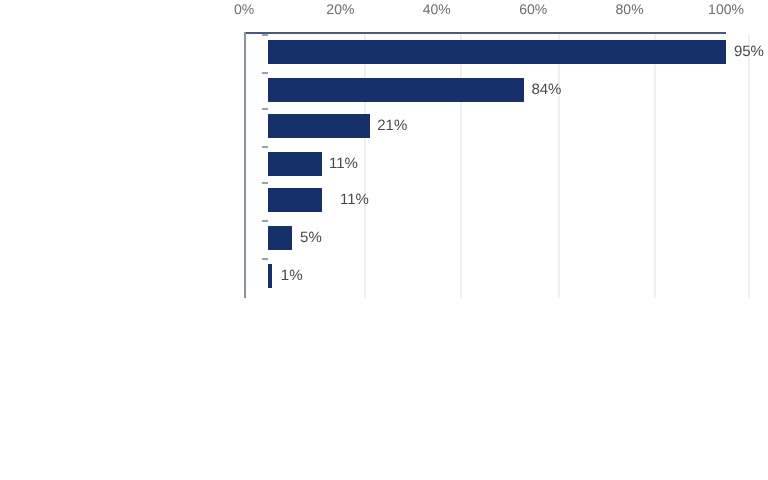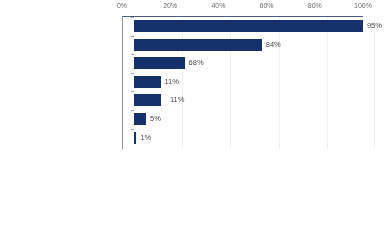--- a/index.html
+++ b/index.html
@@ -134,21 +134,21 @@
       <div class="cat-tick"></div>
 
       <div class="bar" style="width:127.73px;"></div>
       <div class="bar-value" style="left:127.73px;">84%</div>
     </div>
 
     <div class="row" style="top:37.2px;">
       <div class="cat-tick"></div>
 
       <div class="bar" style="width:50.61px;"></div>
-      <div class="bar-value" style="left:50.61px;">68%</div>
+      <div class="bar-value" style="left:50.61px;">21%</div>
     </div>
 
     <div class="row" style="top:55.8px;">
       <div class="cat-tick"></div>
 
       <div class="bar" style="width:26.51px;"></div>
       <div class="bar-value" style="left:26.51px;">11%</div>
     </div>
 
     <div class="row" style="top:74.4px;">

